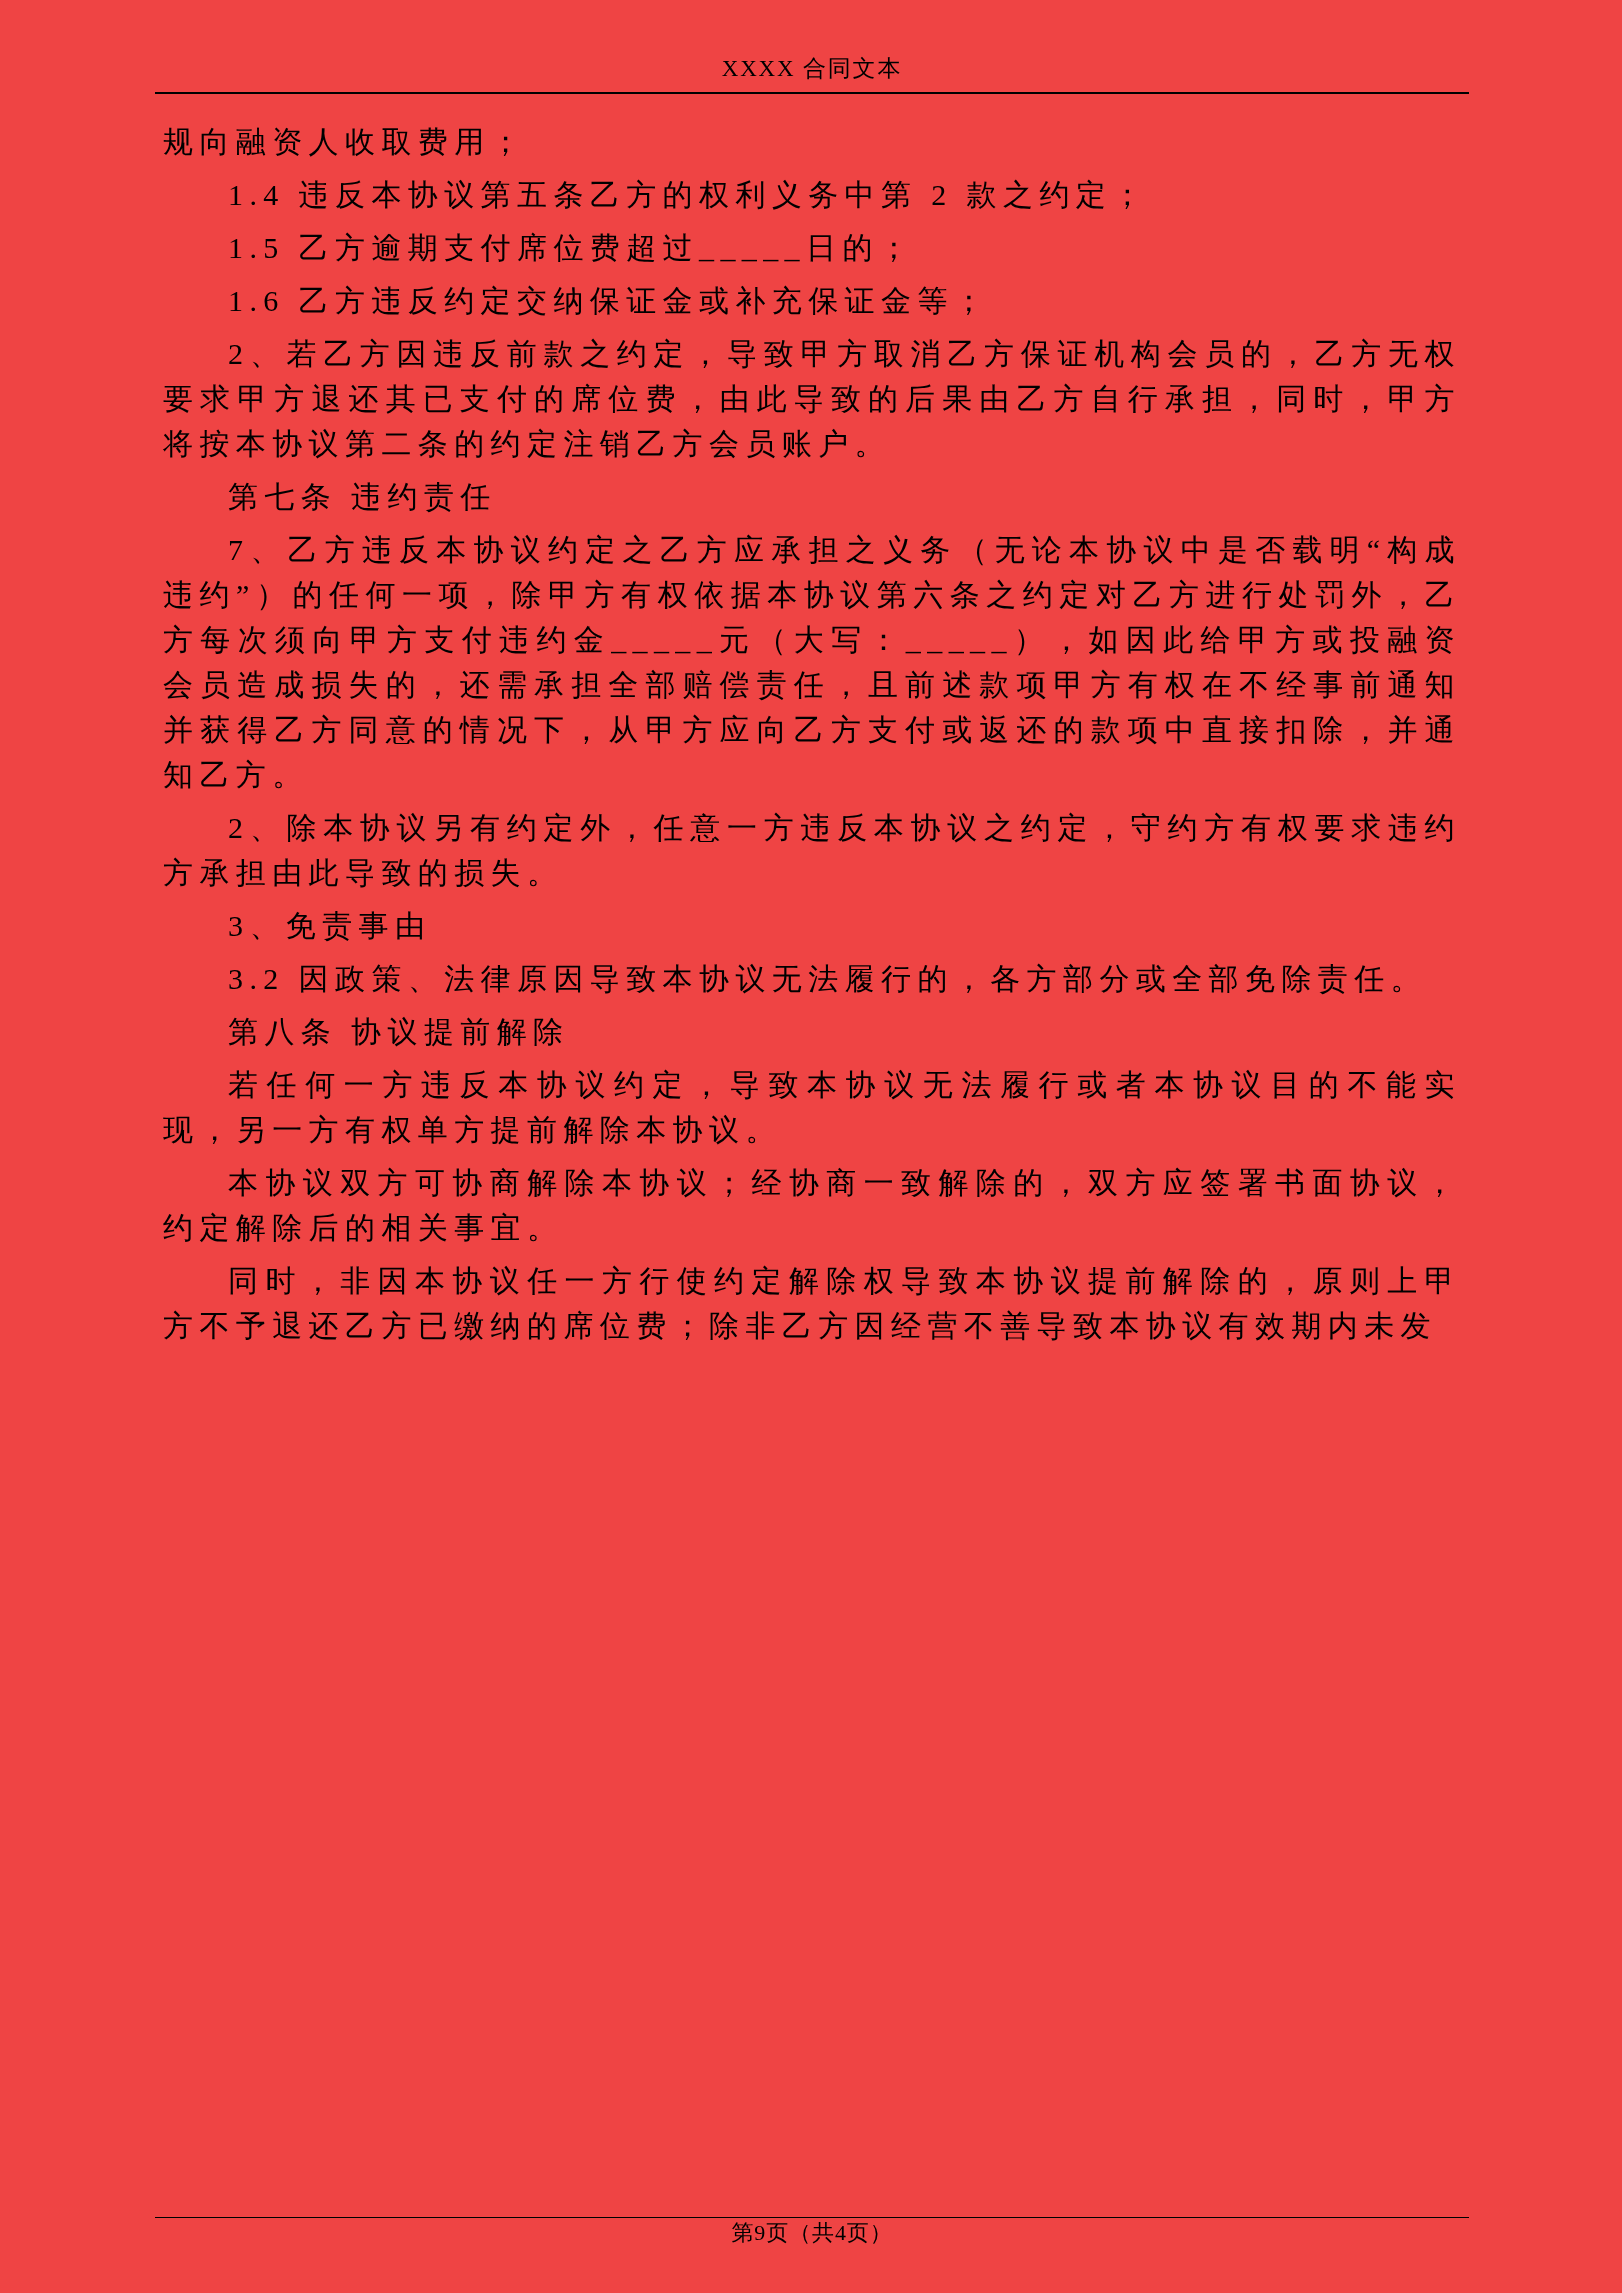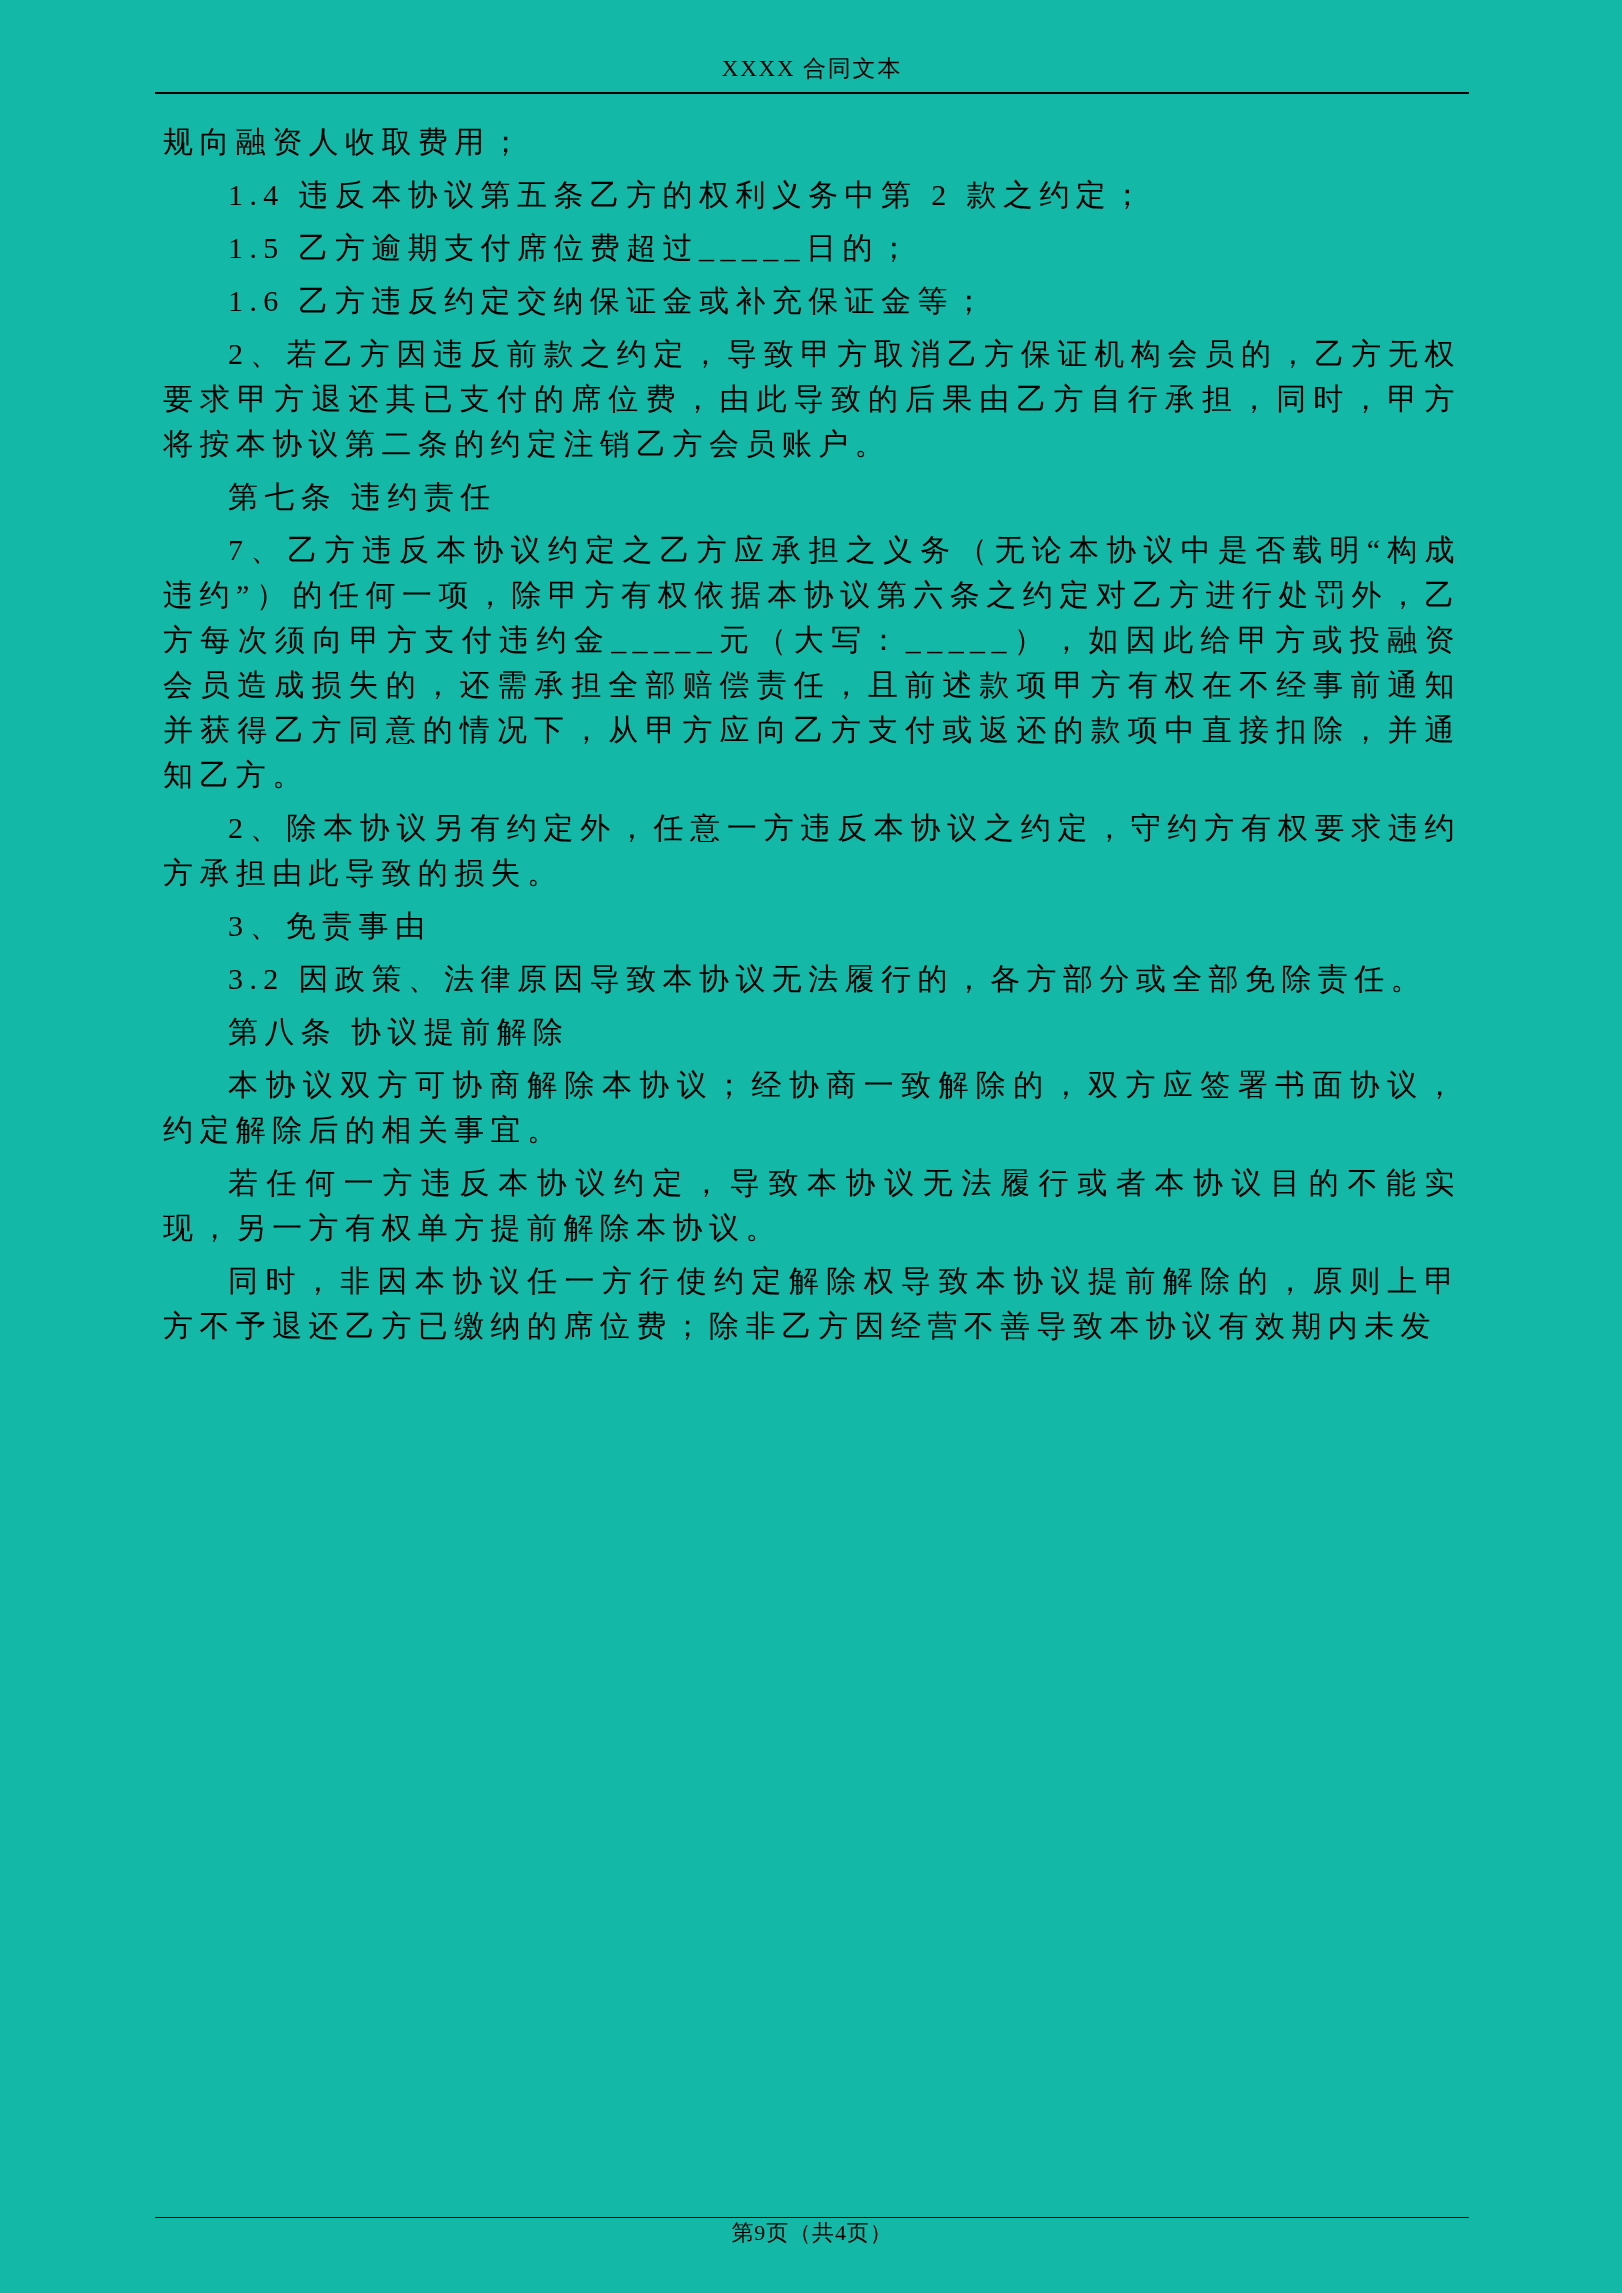--- a/index.html
+++ b/index.html
@@ -3,21 +3,21 @@
   <meta charset="utf-8">
   <title>Contract Page</title>
   <style>
     * { margin: 0; padding: 0; box-sizing: border-box; }
     html, body { background: #ffffff; }
 
     .page {
       position: relative;
       width: 1623px;
       height: 2294px;
-      background: #14b8a6;
+      background: #ef4444;
       color: #000000;
       font-family: "Liberation Serif", "DejaVu Serif", serif;
       overflow: hidden;
     }
 
     .page-header {
       position: absolute;
       top: 0;
       left: 155px;
       right: 154px;
@@ -71,22 +71,22 @@
     <p class="indent">1.4 违反本协议第五条乙方的权利义务中第 2 款之约定；</p>
     <p class="indent">1.5 乙方逾期支付席位费超过_____日的；</p>
     <p class="indent">1.6 乙方违反约定交纳保证金或补充保证金等；</p>
     <p class="indent">2、若乙方因违反前款之约定，导致甲方取消乙方保证机构会员的，乙方无权要求甲方退还其已支付的席位费，由此导致的后果由乙方自行承担，同时，甲方将按本协议第二条的约定注销乙方会员账户。</p>
     <p class="indent">第七条 违约责任</p>
     <p class="indent">7、乙方违反本协议约定之乙方应承担之义务（无论本协议中是否载明“构成违约”）的任何一项，除甲方有权依据本协议第六条之约定对乙方进行处罚外，乙方每次须向甲方支付违约金_____元（大写：_____），如因此给甲方或投融资会员造成损失的，还需承担全部赔偿责任，且前述款项甲方有权在不经事前通知并获得乙方同意的情况下，从甲方应向乙方支付或返还的款项中直接扣除，并通知乙方。</p>
     <p class="indent">2、除本协议另有约定外，任意一方违反本协议之约定，守约方有权要求违约方承担由此导致的损失。</p>
     <p class="indent">3、免责事由</p>
     <p class="indent">3.2 因政策、法律原因导致本协议无法履行的，各方部分或全部免除责任。</p>
     <p class="indent">第八条 协议提前解除</p>
+    <p class="indent">若任何一方违反本协议约定，导致本协议无法履行或者本协议目的不能实现，另一方有权单方提前解除本协议。</p>
     <p class="indent">本协议双方可协商解除本协议；经协商一致解除的，双方应签署书面协议，约定解除后的相关事宜。</p>
-    <p class="indent">若任何一方违反本协议约定，导致本协议无法履行或者本协议目的不能实现，另一方有权单方提前解除本协议。</p>
     <p class="indent">同时，非因本协议任一方行使约定解除权导致本协议提前解除的，原则上甲方不予退还乙方已缴纳的席位费；除非乙方因经营不善导致本协议有效期内未发</p>
   </div>
 
   <div class="page-footer">
     <span>第9页（共4页）</span>
   </div>
 
 </div>
 
 

